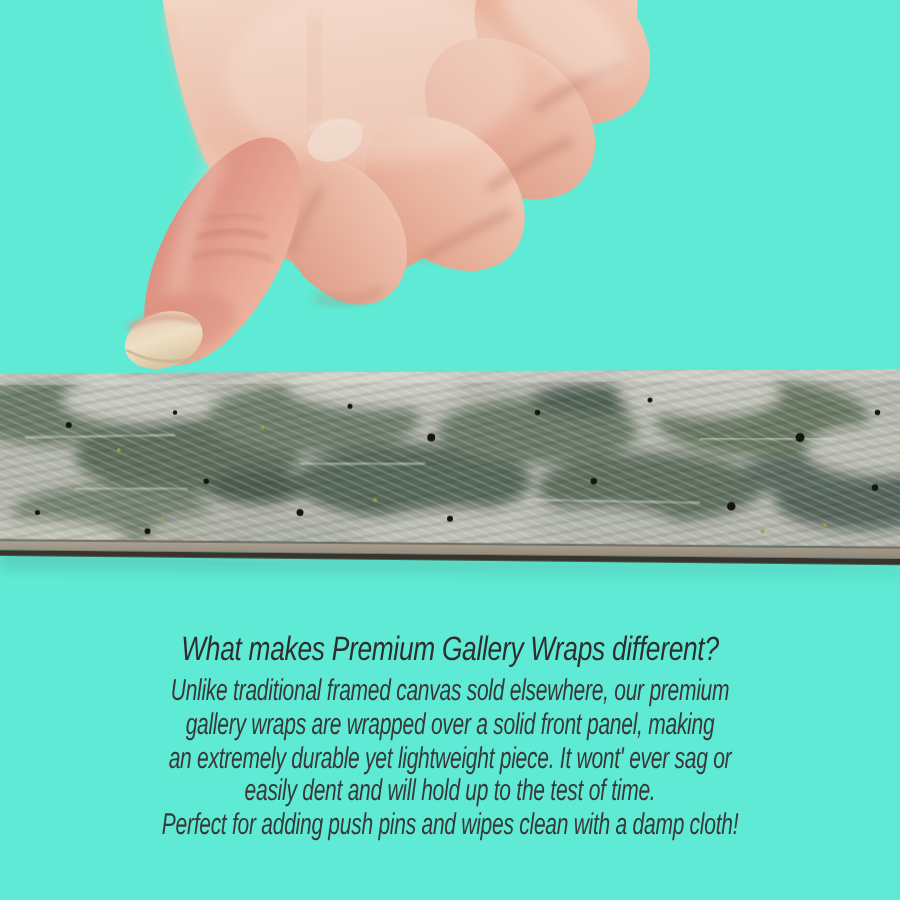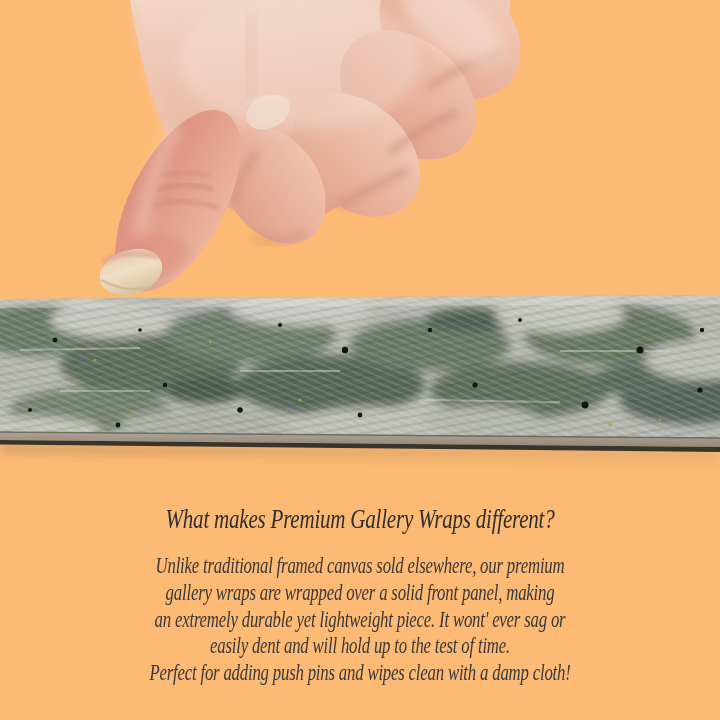--- a/index.html
+++ b/index.html
@@ -1,30 +1,30 @@
 <!DOCTYPE html>
 <html><head>
 <meta charset="utf-8">
 <style>
   html,body{margin:0;padding:0;background:#ffffff;}
   .stage{
-    position:relative;width:720px;height:720px;background:#fdba74;overflow:hidden;
-    font-family:Liberation Serif, serif;
+    position:relative;width:720px;height:720px;background:#5eead4;overflow:hidden;
+    font-family:Liberation Sans, sans-serif;
   }
   .hand-wrap{position:absolute;top:0;left:0;width:520px;height:310px;}
   .canvas-wrap{position:absolute;top:290px;left:0;width:720px;height:185px;}
   .copy{
     position:absolute;top:502px;left:0;width:720px;text-align:center;
     font-style:italic;color:#343434;
   }
   .headline{
     font-size:27px;line-height:34px;color:#2e2e2e;letter-spacing:-0.3px;
     transform:scaleX(0.78);white-space:nowrap;
   }
-  .body-lines{margin-top:16px;}
+  .body-lines{margin-top:4px;}
   .body-line{
     font-size:24px;line-height:26.8px;letter-spacing:-0.3px;
     transform:scaleX(0.70);white-space:nowrap;color:#383838;
   }
 </style>
 </head>
 <body>
 
 <div class="stage">
 

